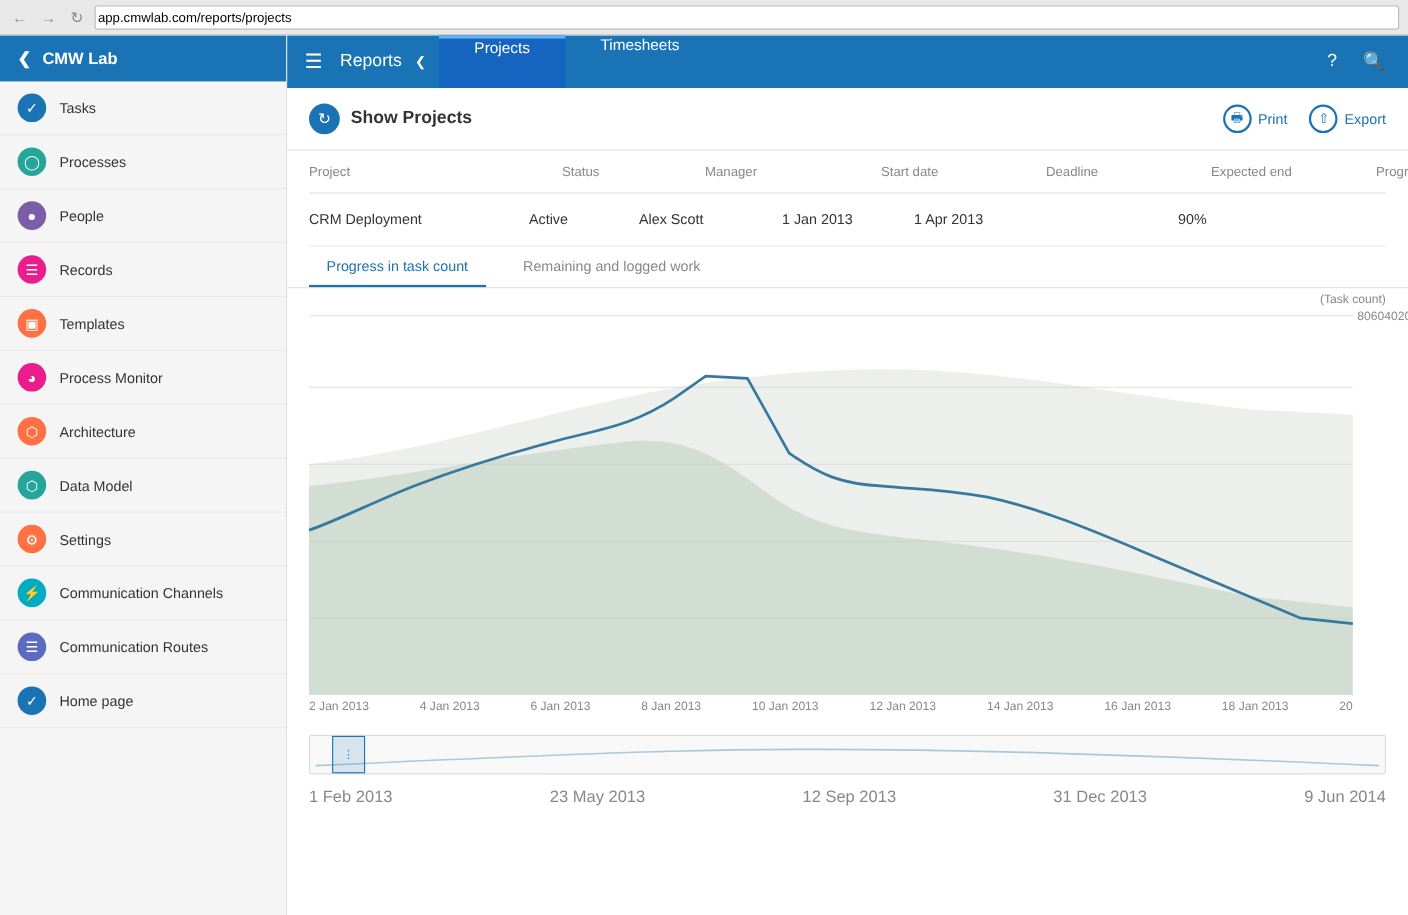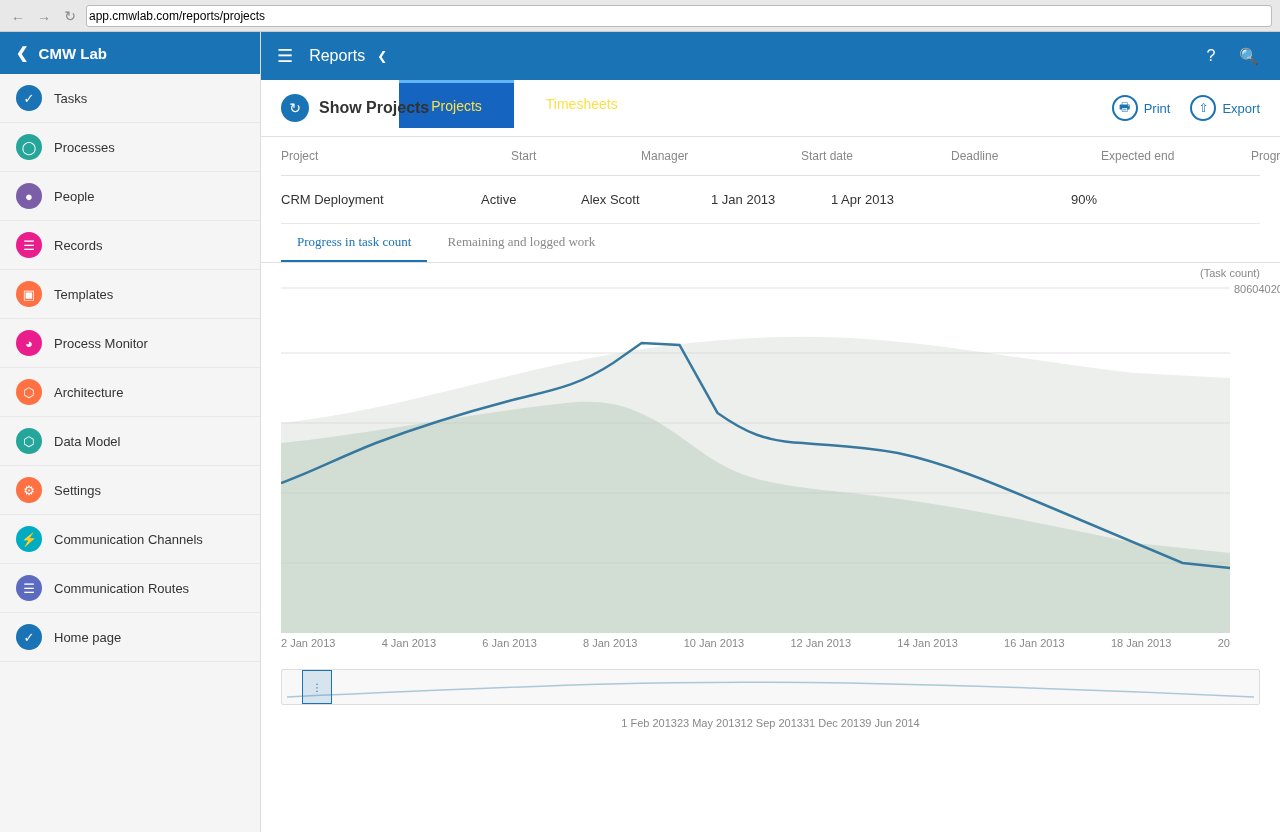--- a/index.html
+++ b/index.html
@@ -106,26 +106,25 @@
     }
     .nav-chevron { color: white; font-size: 12px; }
     .top-nav-tabs {
       display: flex;
       flex: 1;
       height: 100%;
     }
     .nav-tab {
       padding: 0 32px;
       display: flex;
-      align-items: center;
-      color: #fde047;
+      align-items: flex-start;
+      color: #ffffff;
       font-size: 14px;
       cursor: pointer;
       height: 100%;
-      margin-top: 48px;
     }
     .nav-tab.active {
       background: #1565c0;
       border-top: 3px solid #64b5f6;
     }
     .top-nav-right {
       display: flex;
       align-items: center;
       gap: 8px;
       padding: 0 16px;
@@ -203,22 +202,21 @@
     .table-data-cell {
       font-size: 13px; color: #333; padding: 4px 0;
     }
     .table-data-cell.project-name { font-weight: 500; }
 
     
     .chart-tabs {
       display: flex;
       padding: 0 20px;
       border-bottom: 1px solid #e0e0e0;
-      gap: 4px;
-      font-family: Liberation Serif, serif;
+      gap: 18px;
     }
     .chart-tab {
       padding: 10px 16px;
       font-size: 13px;
       cursor: pointer;
       color: #888;
       border-bottom: 2px solid transparent;
     }
     .chart-tab.active {
       color: #1a73b5;
@@ -262,23 +260,23 @@
       left: 20px;
       width: 30px;
       height: 100%;
       background: rgba(26,115,181,0.15);
       border: 1px solid #1a73b5;
       cursor: ew-resize;
       display: flex; align-items: center; justify-content: center;
     }
     .timeline-labels {
       display: flex;
-      justify-content: center;
+      justify-content: space-between;
       padding: 2px 20px;
-      font-size: 11px;
+      font-size: 15px;
       color: #888;
     }
   </style>
 </head>
 <body>
 
 <div class="browser-bar">
   <button class="nav-btn">←</button>
   <button class="nav-btn">→</button>
   <button class="nav-btn">↻</button>
@@ -384,21 +382,21 @@
           <div class="action-btn">
             <div class="action-btn-icon">⇧</div>
             <span>Export</span>
           </div>
         </div>
       </div>
 
       <div class="project-table">
         <div class="table-header-row">
           <div class="table-header-cell">Project</div>
-          <div class="table-header-cell">Start</div>
+          <div class="table-header-cell">Status</div>
           <div class="table-header-cell">Manager</div>
           <div class="table-header-cell">Start date</div>
           <div class="table-header-cell">Deadline</div>
           <div class="table-header-cell">Expected end</div>
           <div class="table-header-cell">Progress</div>
         </div>
         <div class="table-data-row">
           <div class="table-data-cell project-name">CRM Deployment</div>
           <div class="table-data-cell">Active</div>
           <div class="table-data-cell">Alex Scott</div>

